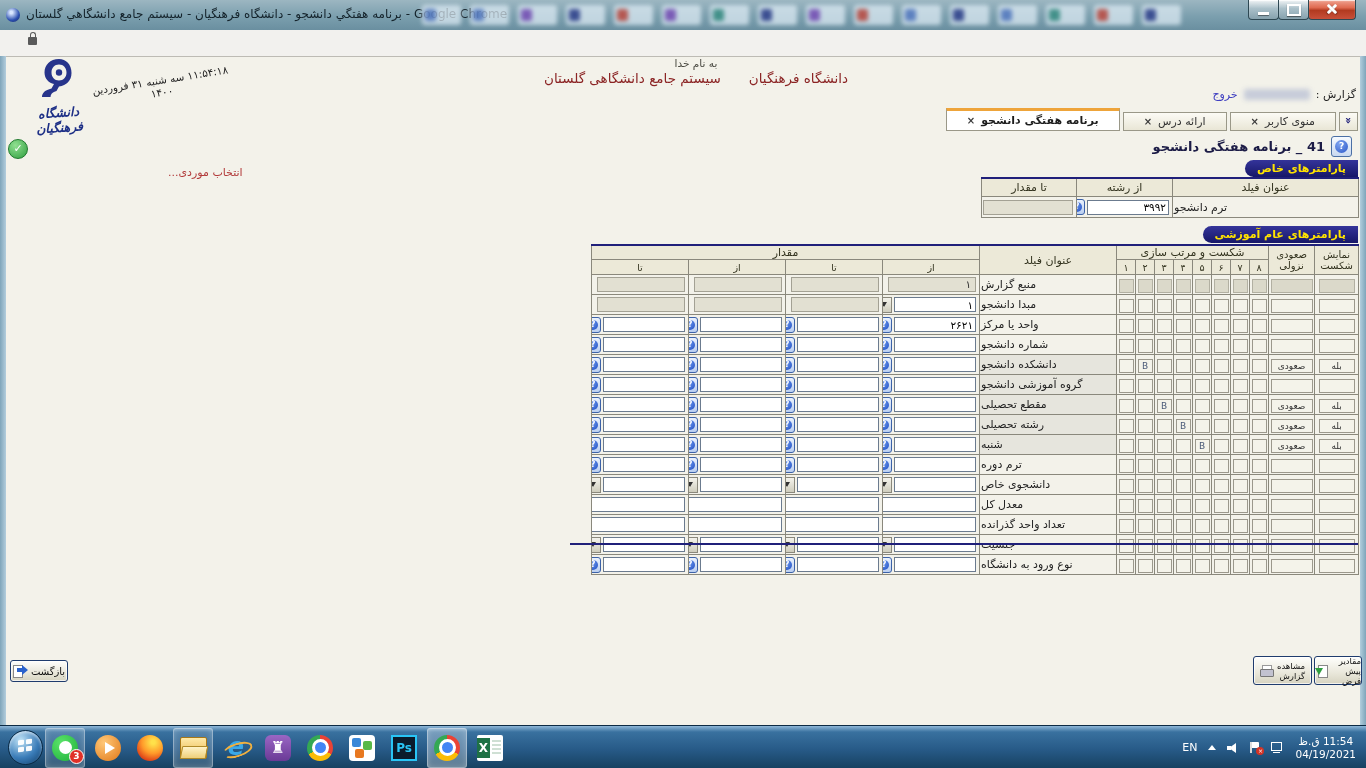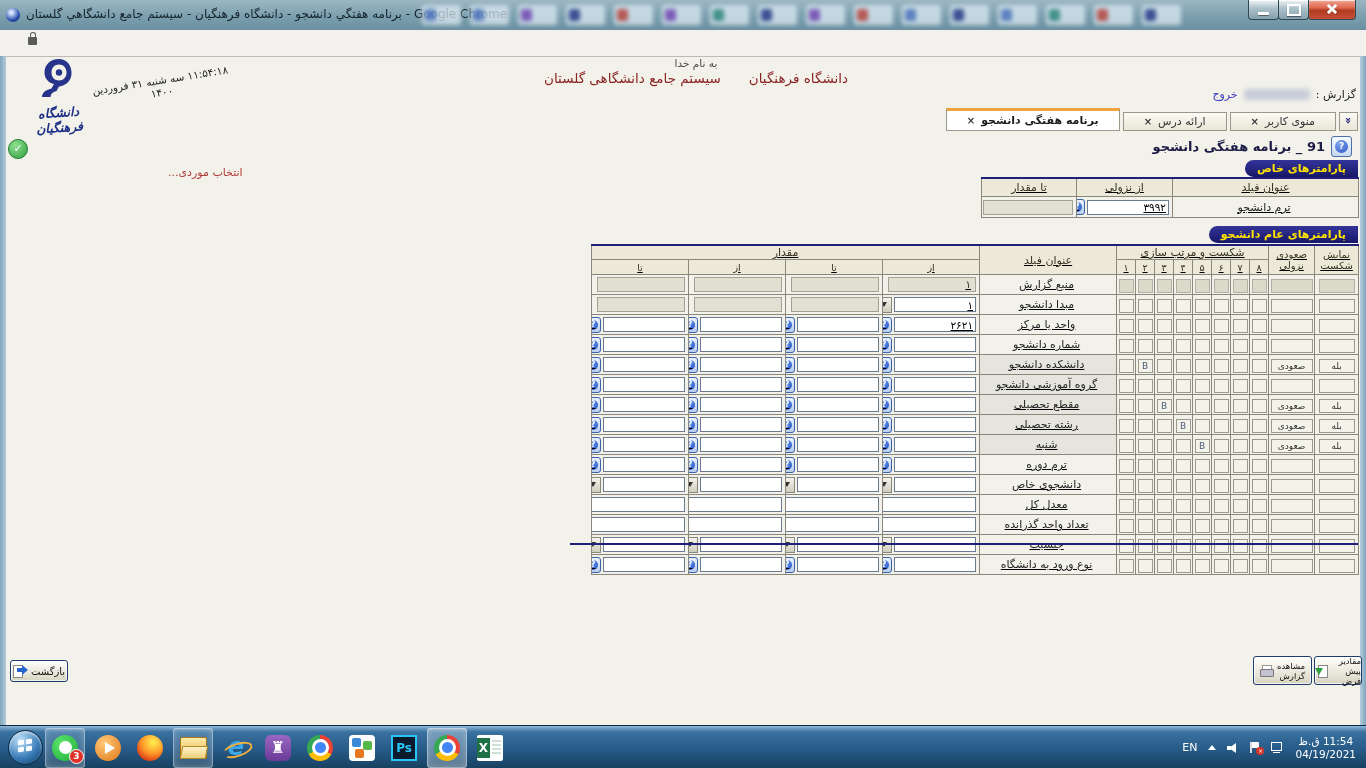--- a/index.html
+++ b/index.html
@@ -82,25 +82,25 @@
   .help-sq .ball::after{content:"?";}
   #ptitle{font-size:13px;font-weight:bold;color:#1c1c46;direction:rtl;}
 
   
   .secbar{height:17px;background:linear-gradient(#34349a,#171768);color:#ffe300;font-size:11px;font-weight:bold;
     text-align:center;line-height:17px;border-radius:9px 0 0 9px;direction:rtl;padding:0 12px;}
   #bar-special{right:8px;top:160px;}
   #bar-general{right:8px;top:226px;}
 
   
-  table{border-collapse:collapse;table-layout:fixed;text-decoration:underline;}
+  table{border-collapse:collapse;table-layout:fixed;}
   td{border:1px solid #8a887c;padding:0;overflow:hidden;}
   .hd{background:#ece9d8;text-align:center;color:#33331f;font-size:11px;}
   .hd2{white-space:pre-line;font-size:10px;line-height:11px;}
-  .lbl{direction:rtl;text-align:center;padding:0 4px 0 1px;font-size:11px;color:#222;background:#f3f2ea;white-space:nowrap;}
+  .lbl{direction:rtl;text-align:left;padding:0 4px 0 1px;font-size:11px;color:#222;background:#f3f2ea;white-space:nowrap;}
   tr.hl .lbl{background:#e6e5dd;}
   .cf{display:flex;align-items:center;justify-content:flex-end;gap:2px;padding:0 3px 0 1px;}
   .vin{height:13px;border:1px solid #6b7b8f;background:#fff;font-size:10.5px;text-align:right;width:76px;padding:0 2px;
     font-family:"DejaVu Sans",sans-serif;}
   .vin.wide{width:90px;}
   .hb{width:14px;height:14px;border:1px solid #3c62a8;border-radius:3px;flex:none;cursor:pointer;
     background:linear-gradient(#eaf2fd,#b9cef0);display:flex;align-items:center;justify-content:center;}
   .hb::after{content:"?";width:10px;height:10px;border-radius:50%;color:#fff;font-size:8px;line-height:10px;text-align:center;font-weight:bold;
     background:radial-gradient(circle at 35% 30%,#6f9cf0,#1f4cc0);}
   .db{width:14px;height:14px;border:1px solid #8a887c;flex:none;cursor:pointer;
@@ -278,54 +278,54 @@
   <div class="tab active">
     <span>برنامه هفتگی دانشجو</span>
       <span class="x"></span>
   </div>
 </div>
 
 <div class="abs" id="ptitle-row">
   <div class="help-sq">
       <span class="ball"></span>
     </div>
-  <span id="ptitle">91 _ برنامه هفتگی دانشجو</span>
+  <span id="ptitle">41 _ برنامه هفتگی دانشجو</span>
 </div>
 
 <div class="abs secbar" id="bar-special">پارامترهای خاص</div>
 <table id="tbl-special">
   <colgroup>
       <col style="width:95px">
       <col style="width:96px">
       <col style="width:186px">
     </colgroup>
   <tbody>
       <tr>
     <td class="hd">تا مقدار</td>
-    <td class="hd">از نزولی</td>
+    <td class="hd">از رشته</td>
     <td class="hd">عنوان فیلد</td>
   </tr>
   <tr class="drow">
     <td class="vc">
           <div class="cf">
             <div class="ro sro"></div>
           </div>
         </td>
     <td class="vc">
           <div class="cf">
             <span class="hb"></span>
             <input class="vin" dir="rtl" value="۳۹۹۲" style="">
           </div>
         </td>
     <td class="lbl">ترم دانشجو</td>
   </tr>
 </tbody>
   </table>
 
-<div class="abs secbar" id="bar-general">پارامترهای عام دانشجو</div>
+<div class="abs secbar" id="bar-general">پارامترهای عام آموزشی</div>
 <table id="tbl-general">
   <colgroup>
     <col style="width:97px">
       <col style="width:97px">
       <col style="width:97px">
       <col style="width:97px">
     <col style="width:137px">
     <col style="width:19px">
       <col style="width:19px">
       <col style="width:19px">

